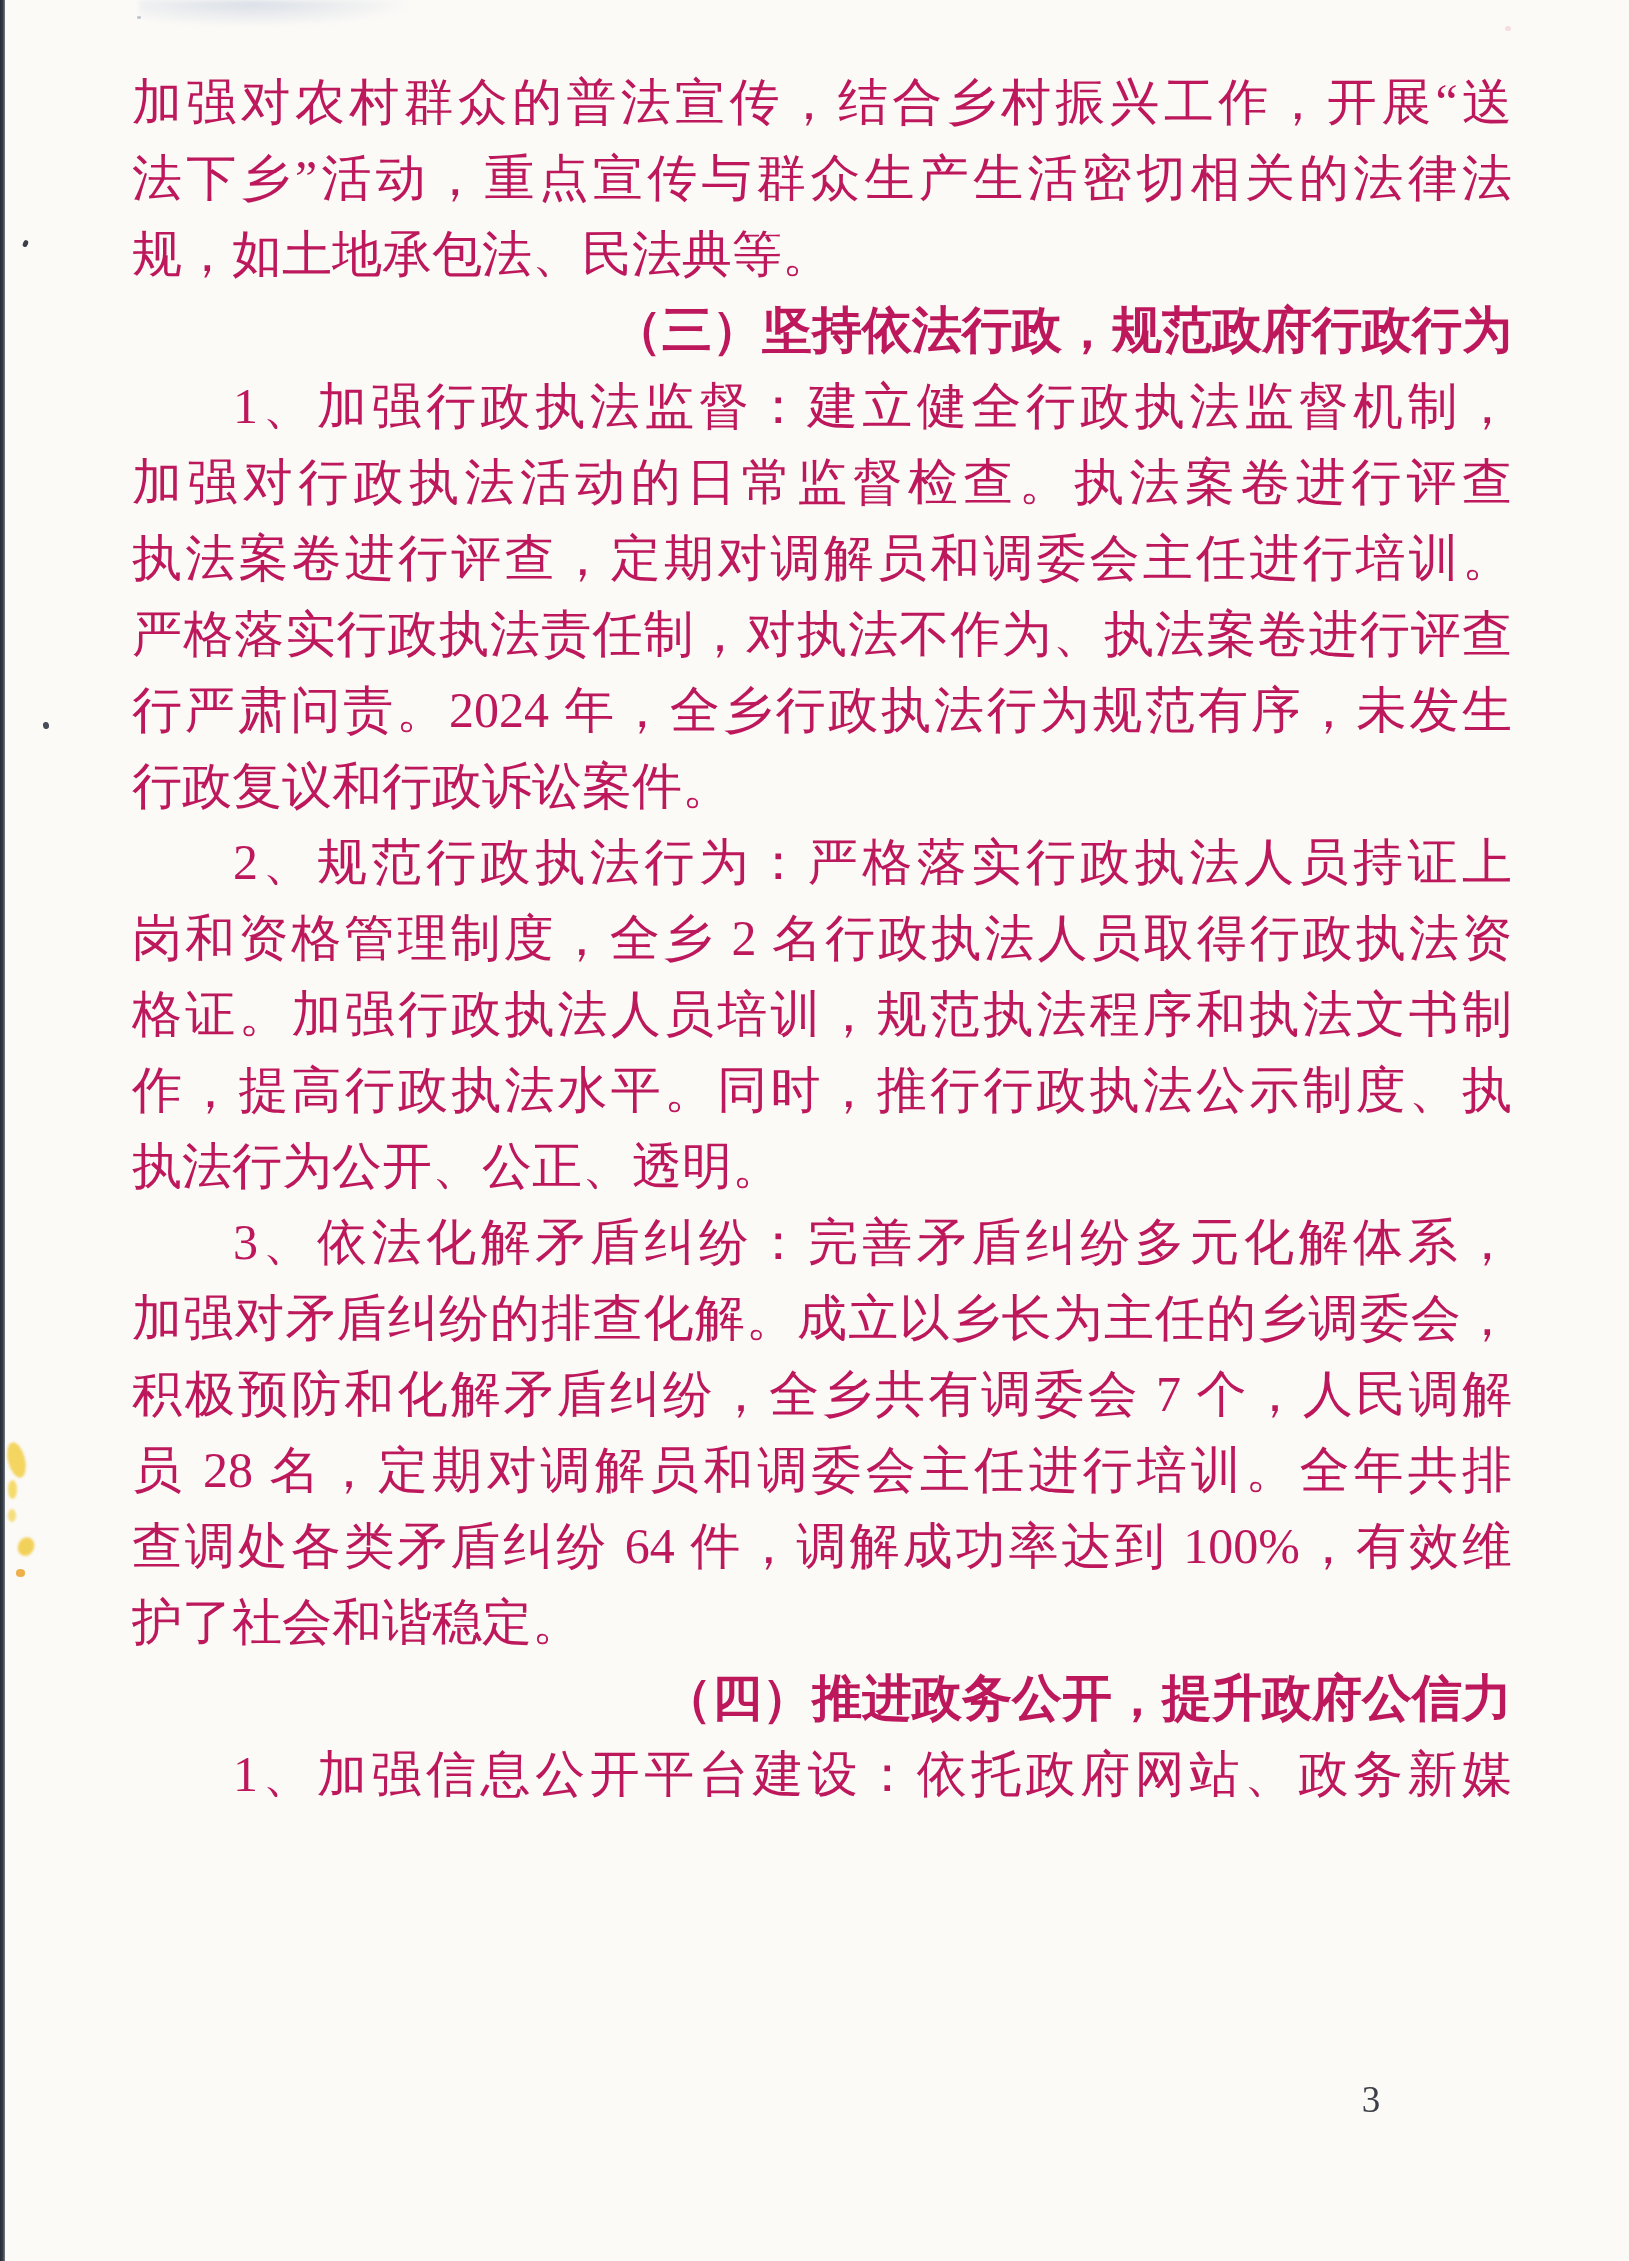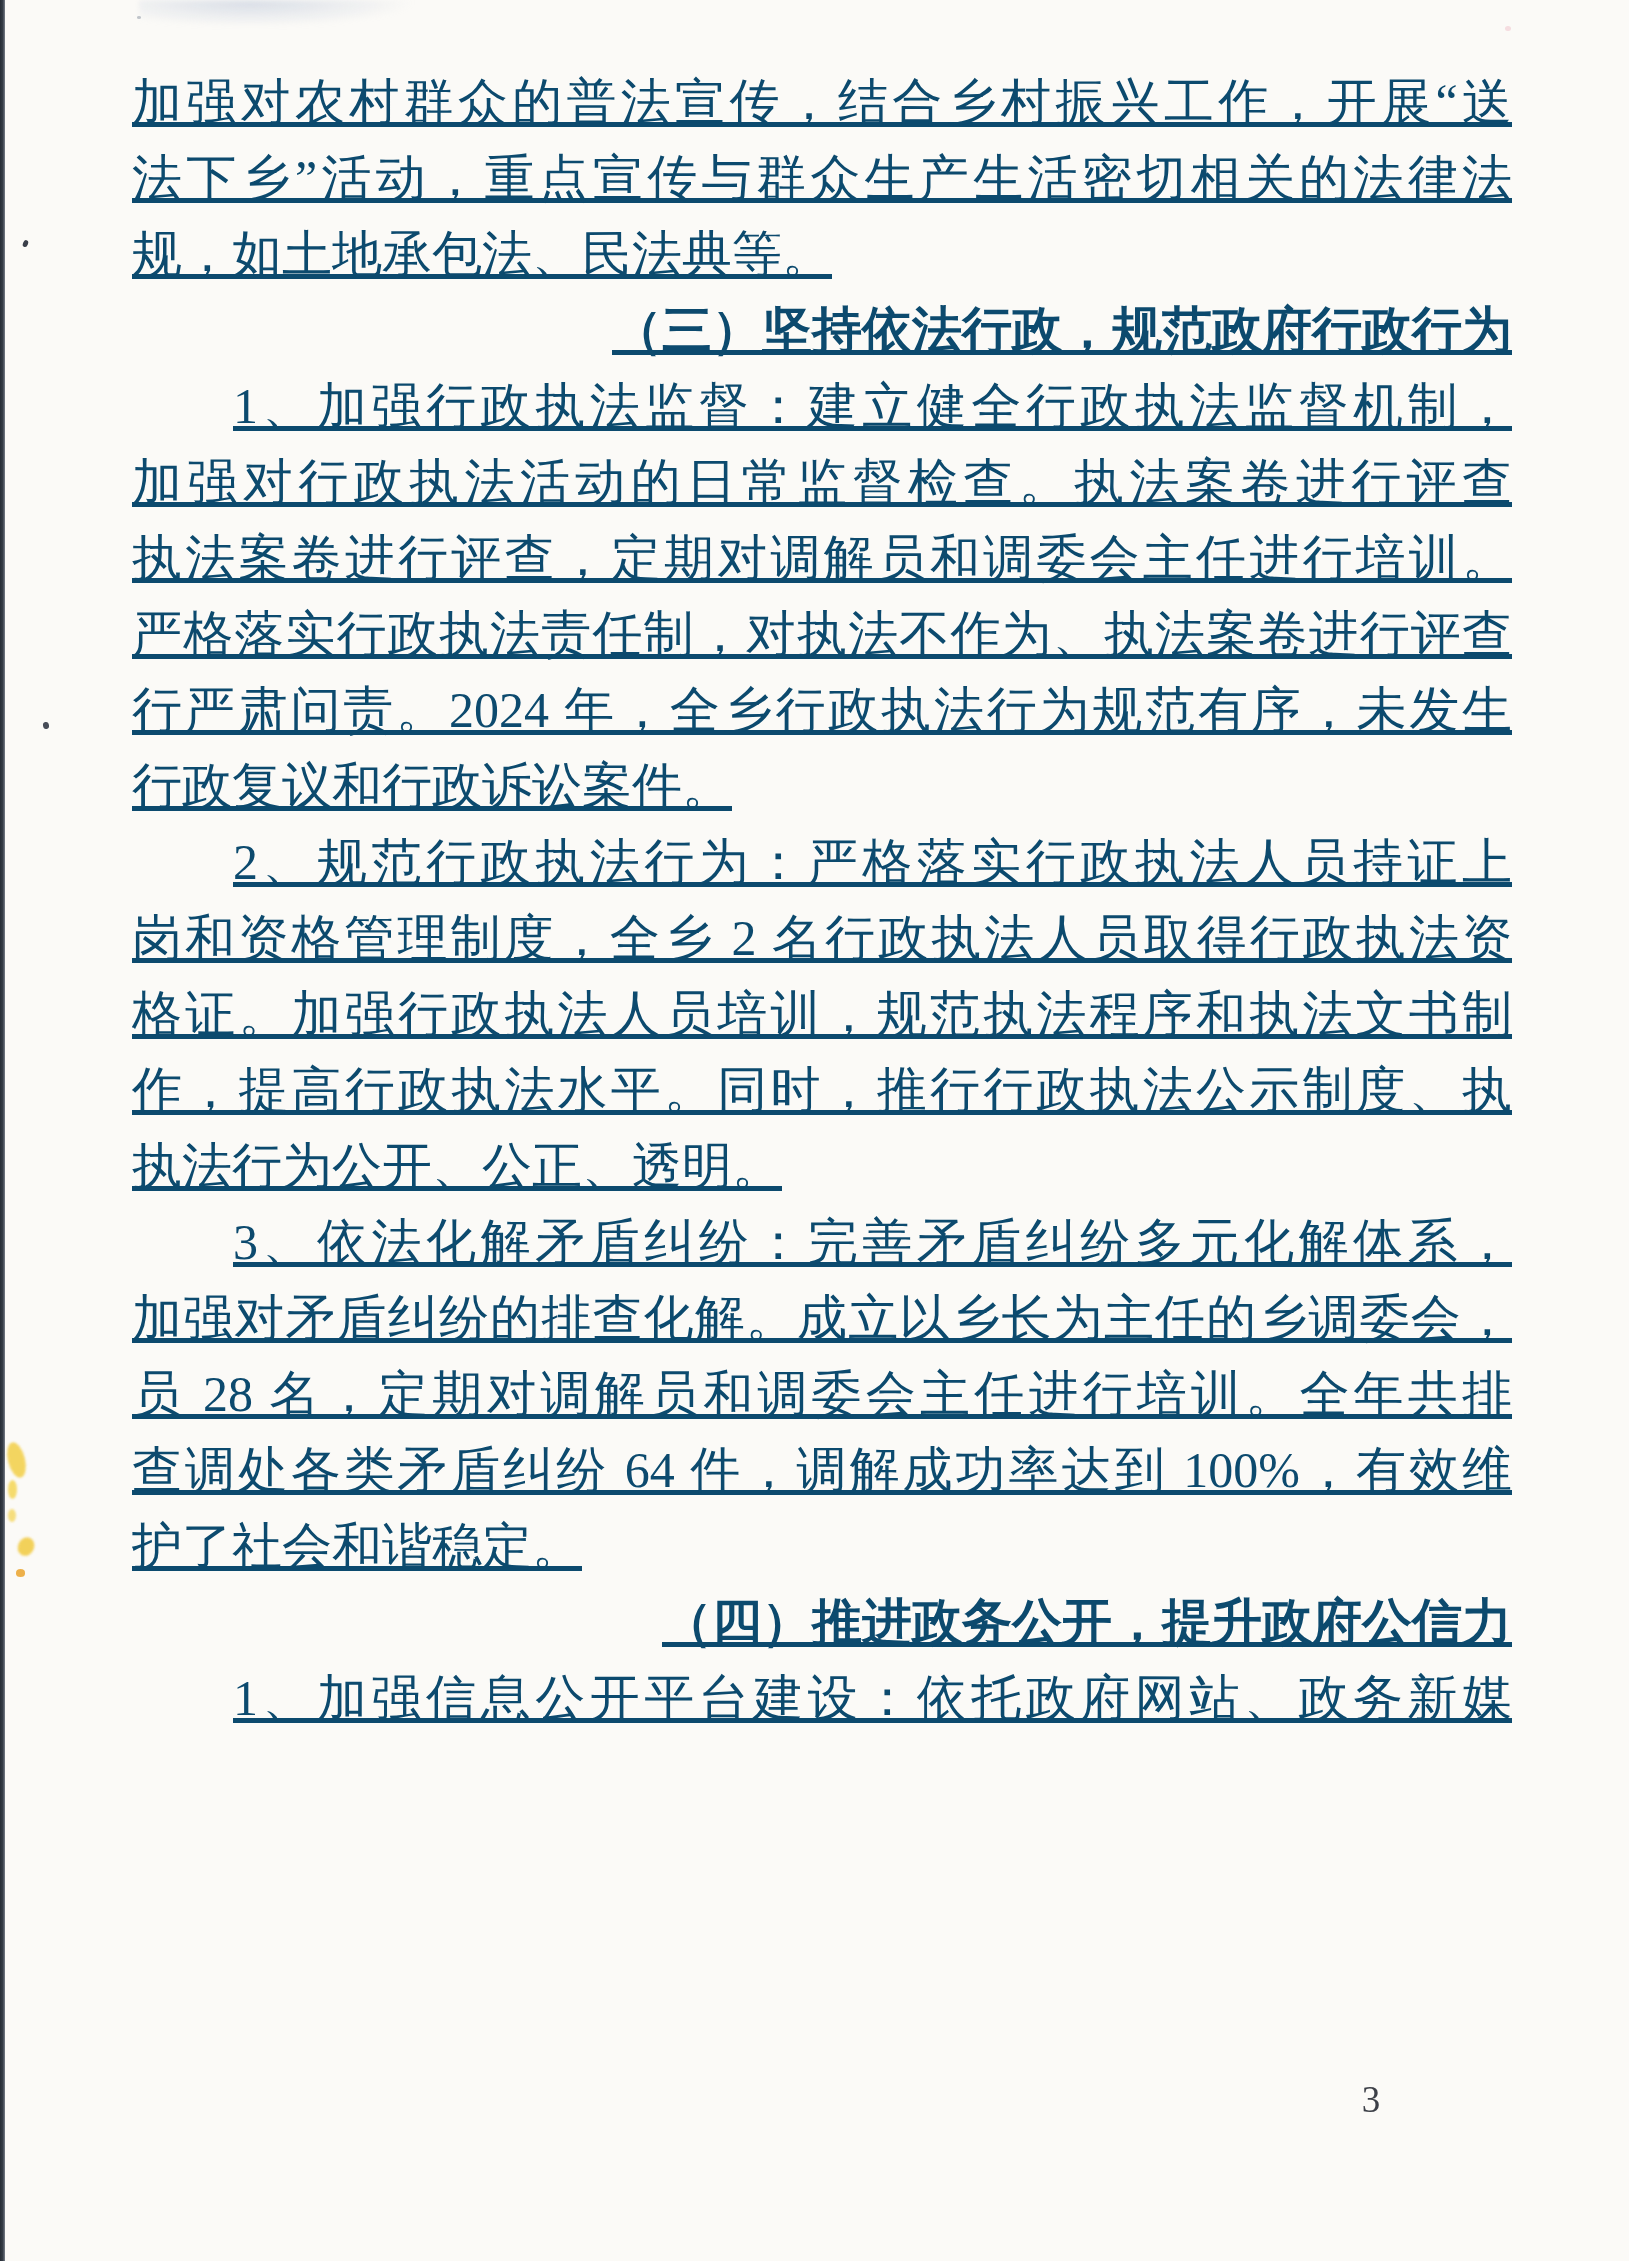--- a/index.html
+++ b/index.html
@@ -33,23 +33,22 @@
   .pink-dot{left:1505px;top:26px;width:5.8px;height:5.2px;background:#f5dde0;}
   .yellow-a{left:7.7px;top:1442px;width:17px;height:36px;background:#f2cc3b;opacity:.8;filter:blur(1.3px);transform:rotate(-14deg);}
   .yellow-b{left:8.4px;top:1480px;width:9px;height:19.3px;background:#f4d13f;opacity:.75;filter:blur(1px);}
   .yellow-c{left:8.4px;top:1509px;width:7.7px;height:13px;background:#f4d24a;opacity:.7;filter:blur(1px);}
   .yellow-d{left:18px;top:1537px;width:15.5px;height:19.3px;background:#f1c733;opacity:.8;filter:blur(1.3px);transform:rotate(24deg);}
   .yellow-e{left:15.5px;top:1569px;width:9.7px;height:7.7px;background:#eba42c;opacity:.85;filter:blur(0.6px);}
 
   
   .text-block{
     position:absolute;left:132px;top:64px;width:1380px;
-    color:#0c4a6e;
+    color:#be185d;
     font-size:50px;
-    text-decoration:underline;
   }
   .line{
     height:76px;line-height:76px;
     white-space:nowrap;
     letter-spacing:0;
   }
   .line.full{
     white-space:normal;
     text-align:justify;
     text-align-last:justify;
@@ -95,20 +94,21 @@
     <div class="line full">严格落实行政执法责任制，对执法不作为、执法案卷进行评查</div>
     <div class="line full">行严肃问责。2024 年，全乡行政执法行为规范有序，未发生</div>
     <div class="line">行政复议和行政诉讼案件。</div>
     <div class="line full indent">2、规范行政执法行为：严格落实行政执法人员持证上</div>
     <div class="line full">岗和资格管理制度，全乡 2 名行政执法人员取得行政执法资</div>
     <div class="line full">格证。加强行政执法人员培训，规范执法程序和执法文书制</div>
     <div class="line full">作，提高行政执法水平。同时，推行行政执法公示制度、执</div>
     <div class="line">执法行为公开、公正、透明。</div>
     <div class="line full indent">3、依法化解矛盾纠纷：完善矛盾纠纷多元化解体系，</div>
     <div class="line full">加强对矛盾纠纷的排查化解。成立以乡长为主任的乡调委会，</div>
+    <div class="line full">积极预防和化解矛盾纠纷，全乡共有调委会 7 个，人民调解</div>
     <div class="line full">员 28 名，定期对调解员和调委会主任进行培训。全年共排</div>
     <div class="line full">查调处各类矛盾纠纷 64 件，调解成功率达到 100%，有效维</div>
     <div class="line">护了社会和谐稳定。</div>
     <div class="line indent bold">（四）推进政务公开，提升政府公信力</div>
     <div class="line full indent">1、加强信息公开平台建设：依托政府网站、政务新媒</div>
   </div>
 
   <div class="page-number">3</div>
 
 </div>

